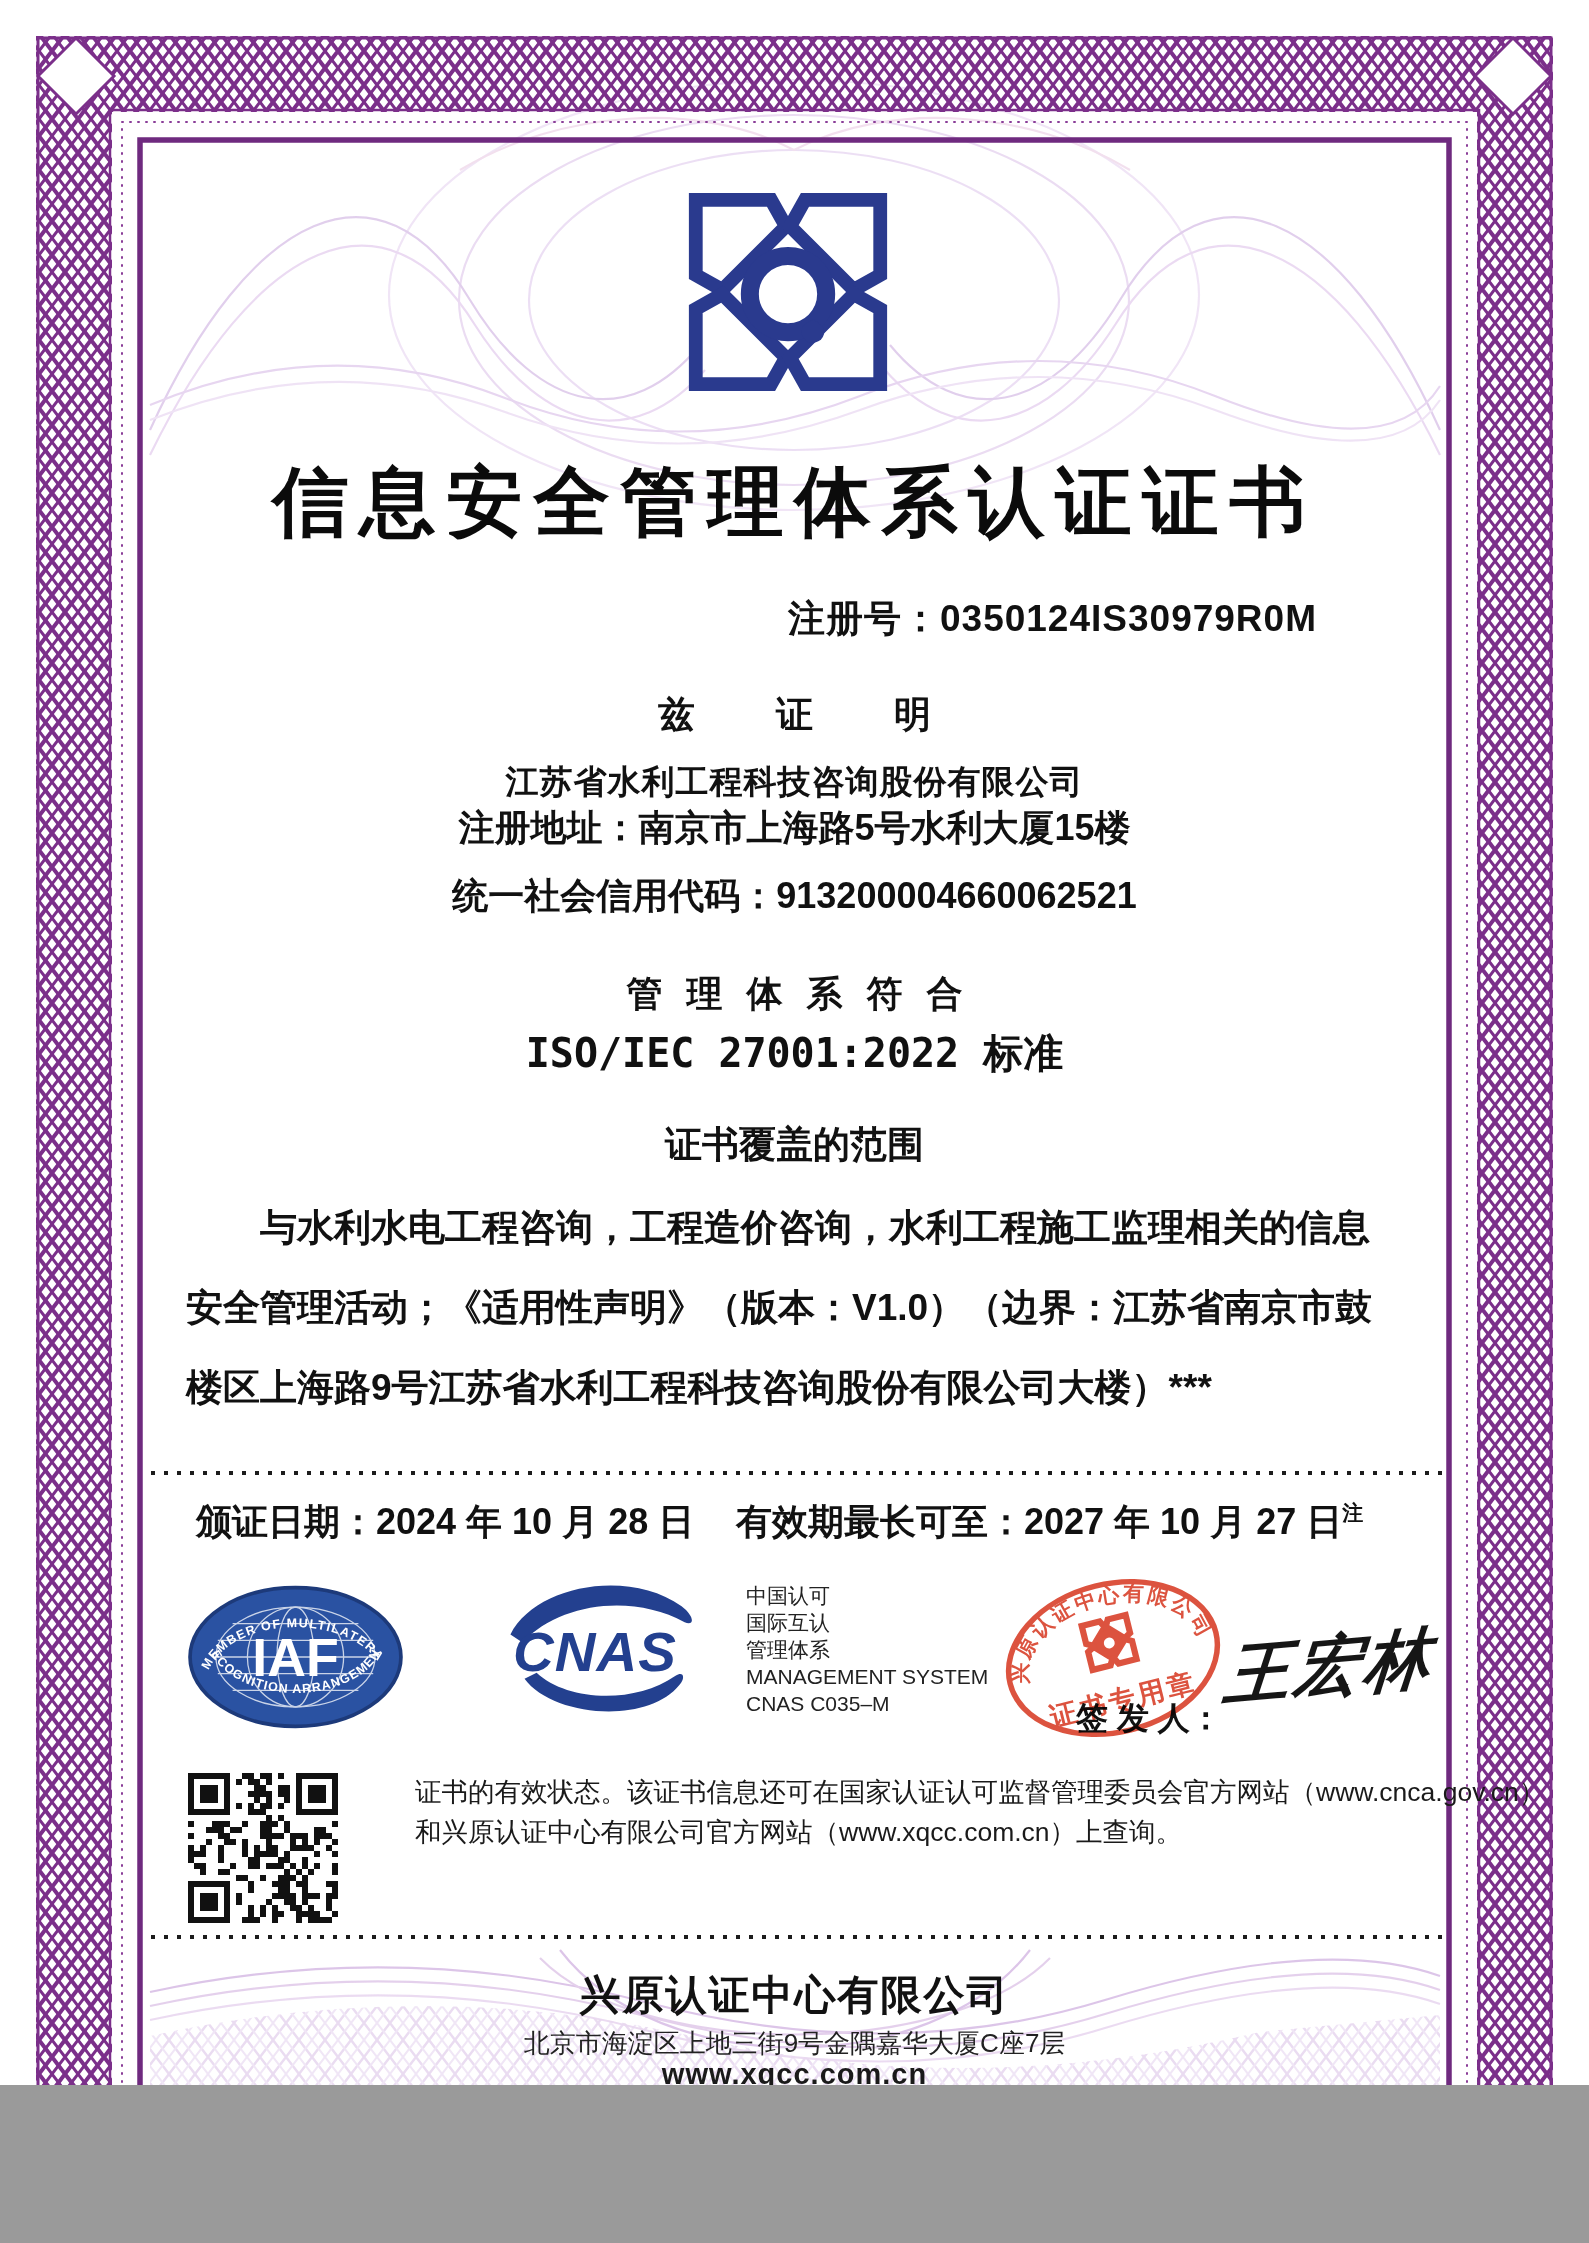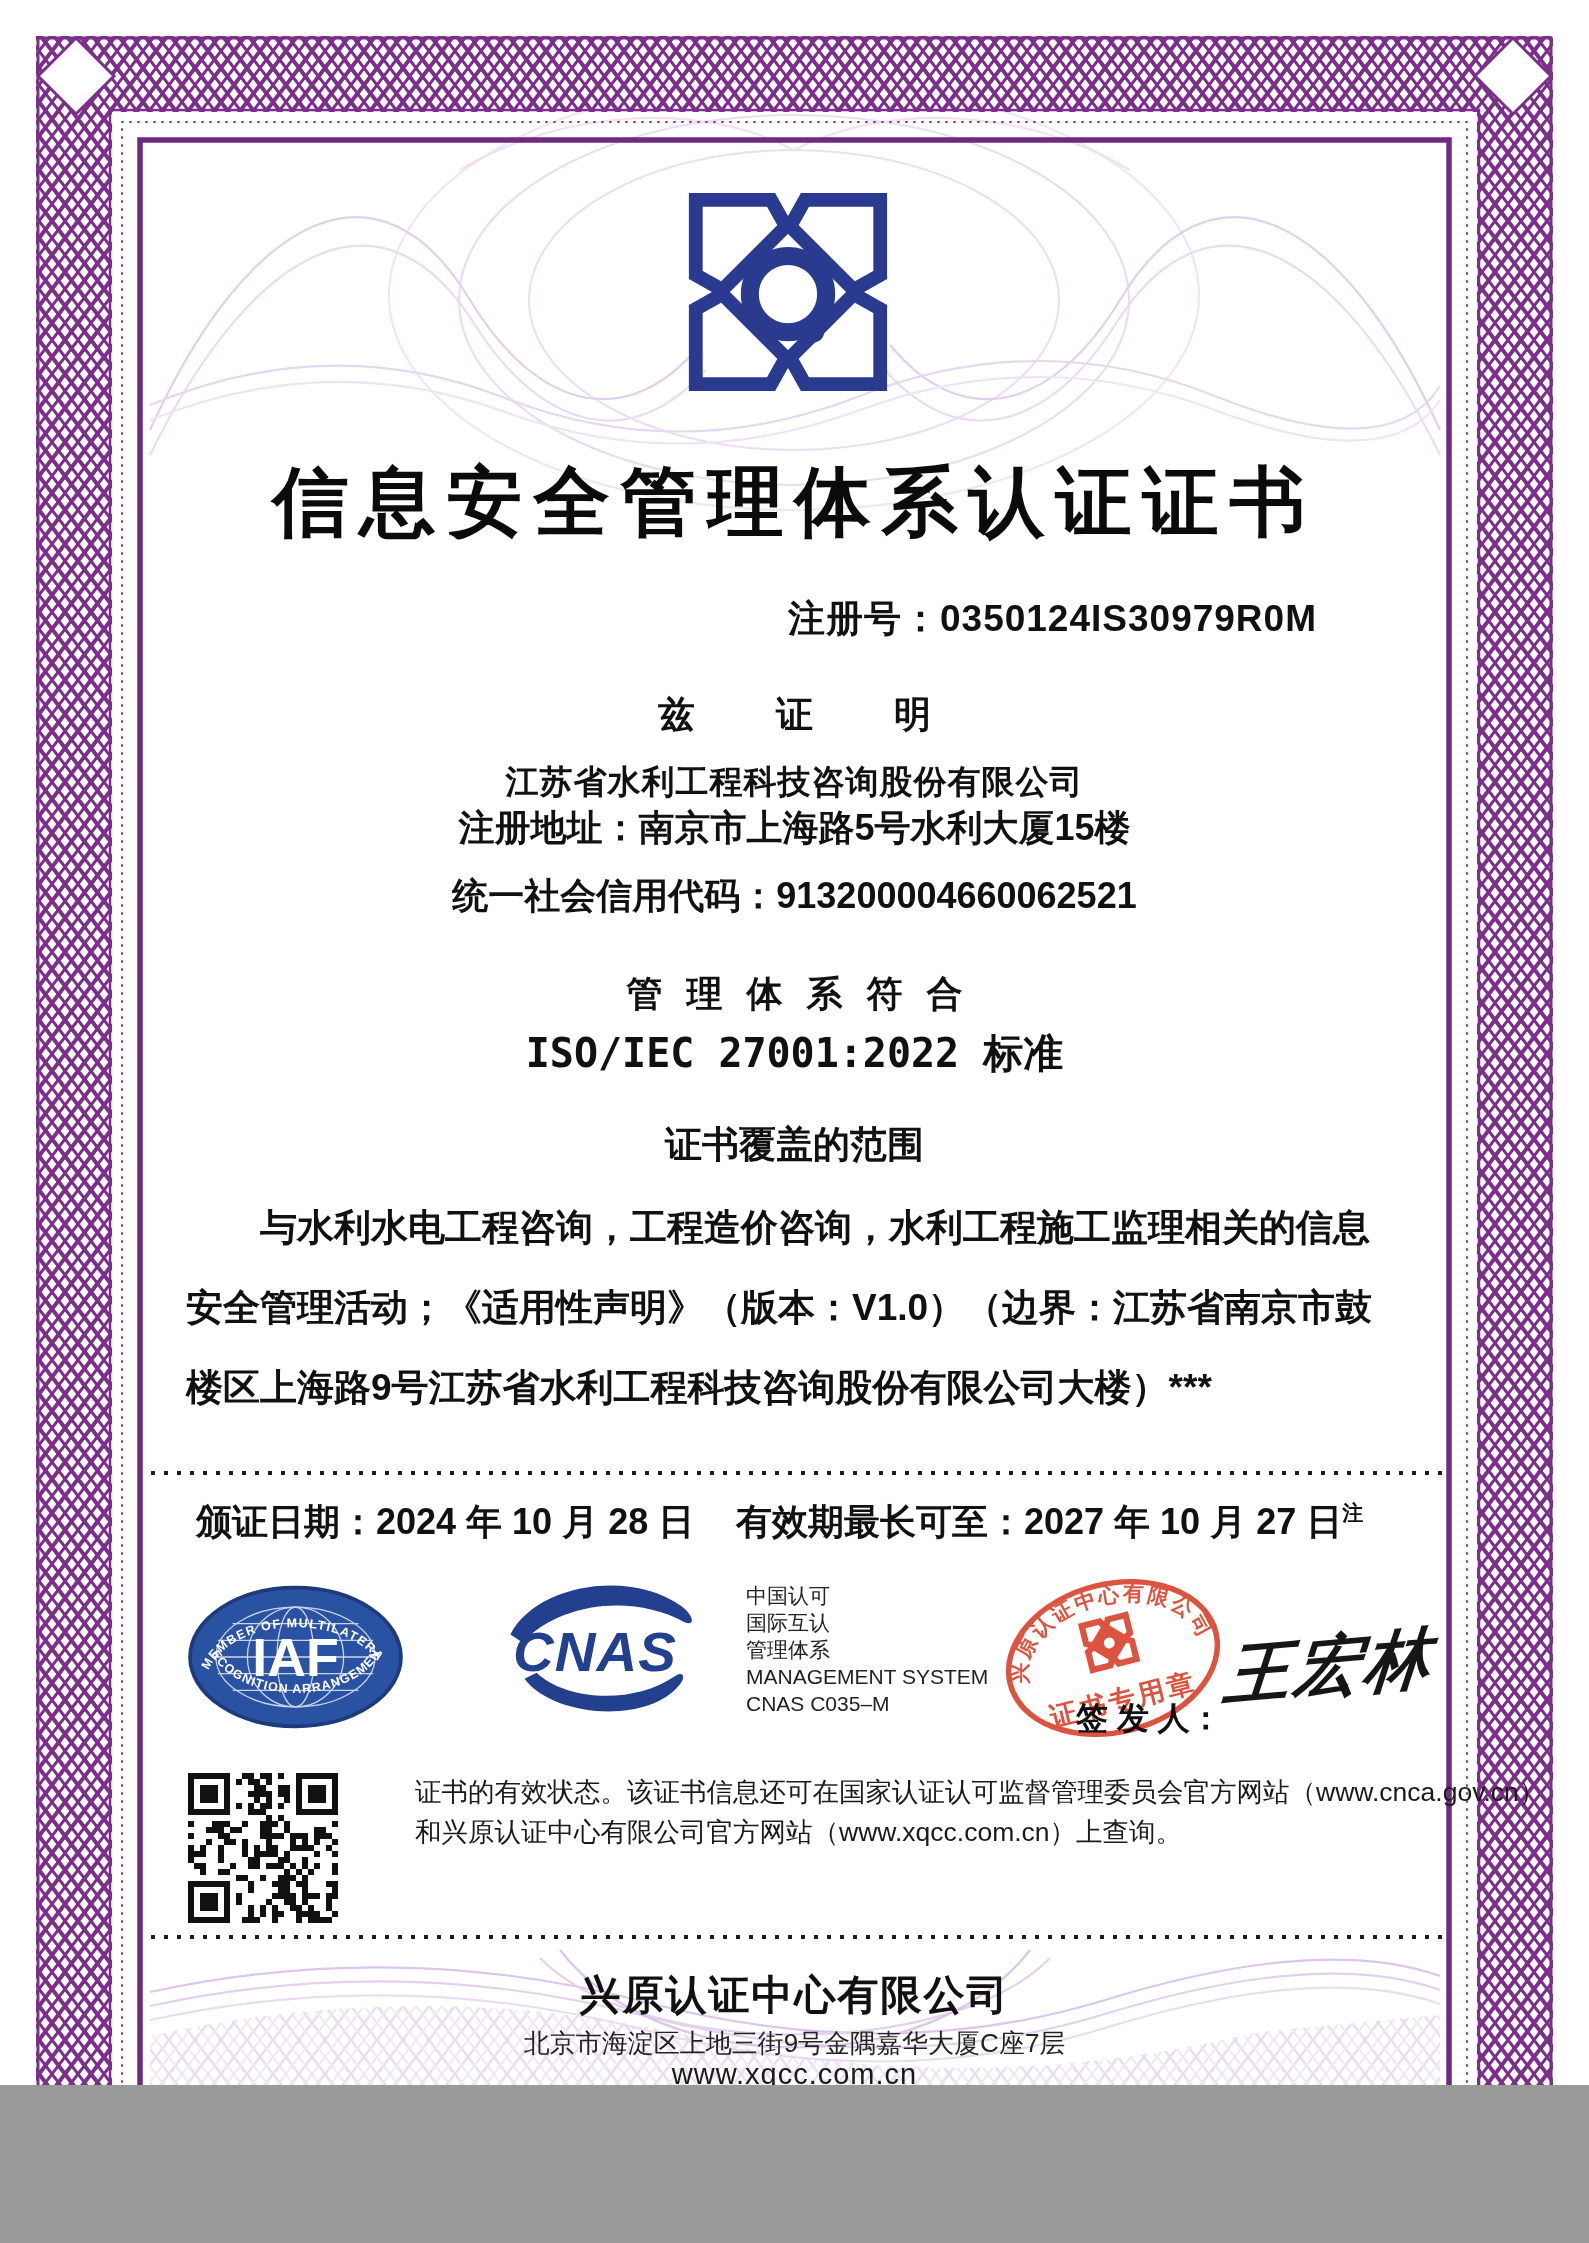--- a/index.html
+++ b/index.html
@@ -38,21 +38,21 @@
   .infoblock{top:1582px;left:746px;font-size:21px;line-height:27px;font-weight:500;color:#222;}
   .signer{top:1697px;left:1076px;font-size:32px;font-weight:700;z-index:2;}
   .signature{top:1622px;left:1224px;z-index:4;
     font-size:66px;font-weight:700;font-style:italic;color:#161616;
     transform:rotate(-5deg) skewX(-10deg);letter-spacing:4px;}
   .sealbox{top:1572px;left:996px;z-index:3;mix-blend-mode:multiply;opacity:.92;}
   .note{top:1772px;left:362px;font-size:26.5px;line-height:40px;color:#1a1a1a;}
   .note .cont{margin-left:53px;}
   .org{top:1968px;font-size:41px;font-weight:800;letter-spacing:2px;}
   .orgaddr{top:2026px;font-size:26px;font-weight:500;color:#222;}
-  .orgweb{top:2058px;font-size:29px;font-weight:400;letter-spacing:1px;color:#1a1a1a;}
+  .orgweb{top:2058px;font-size:29px;font-weight:700;letter-spacing:1px;color:#1a1a1a;}
 </style>
 </head>
 <body>
 
 <div class="page">
 
   <svg id="borderArt" width="1589" height="2243" viewBox="0 0 1589 2243">
     <defs>
       <pattern id="lace" width="26" height="34" patternUnits="userSpaceOnUse">
         <path d="M13 0 L26 17 L13 34 L0 17 Z" fill="none" stroke="#7b2f8a" stroke-width="4"></path>

